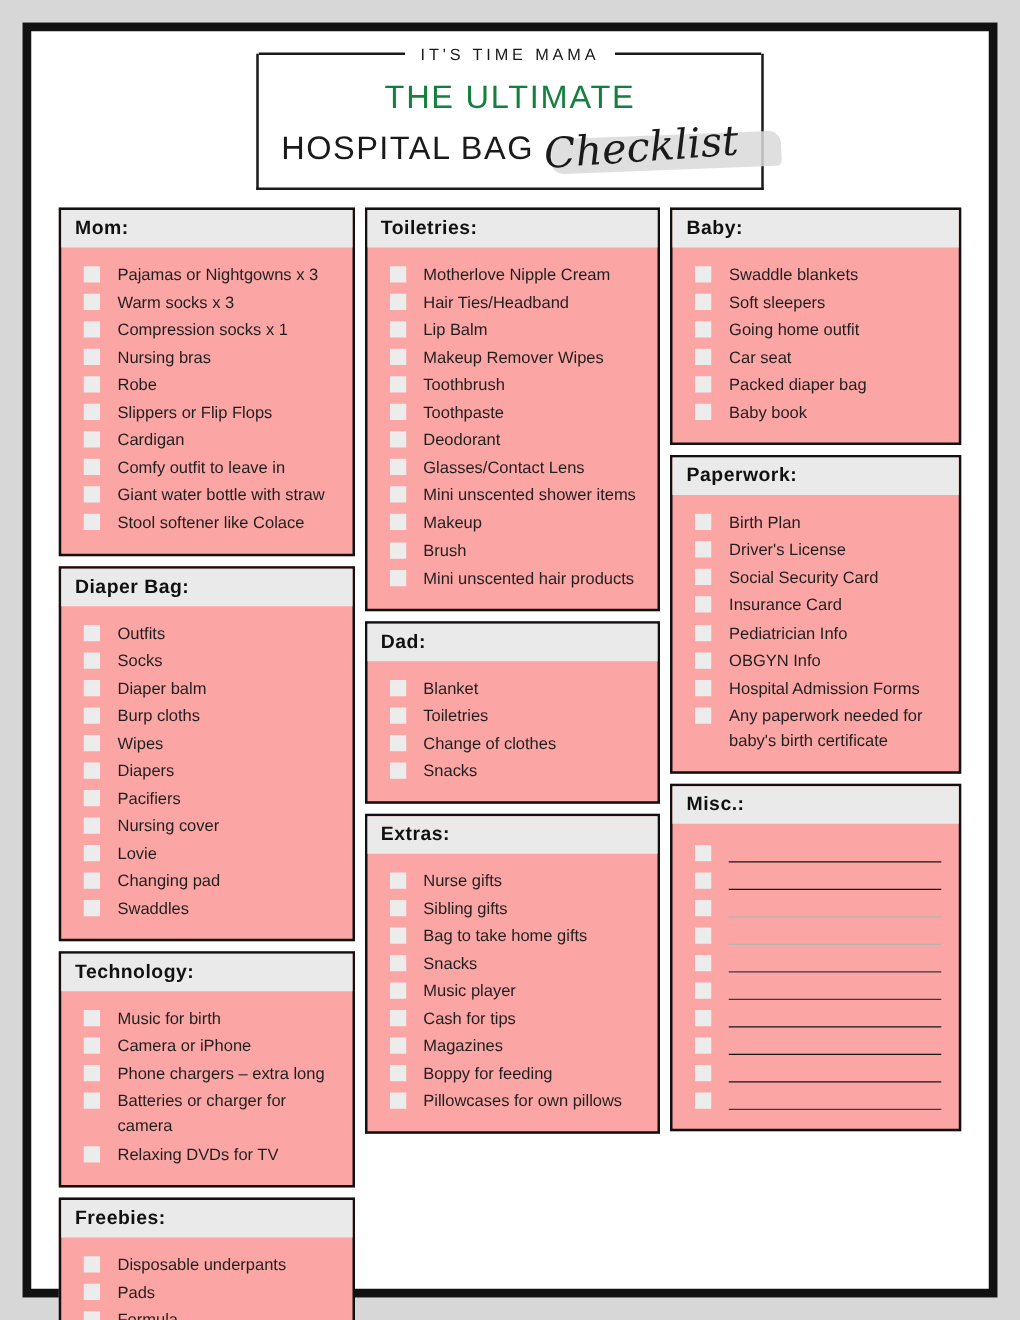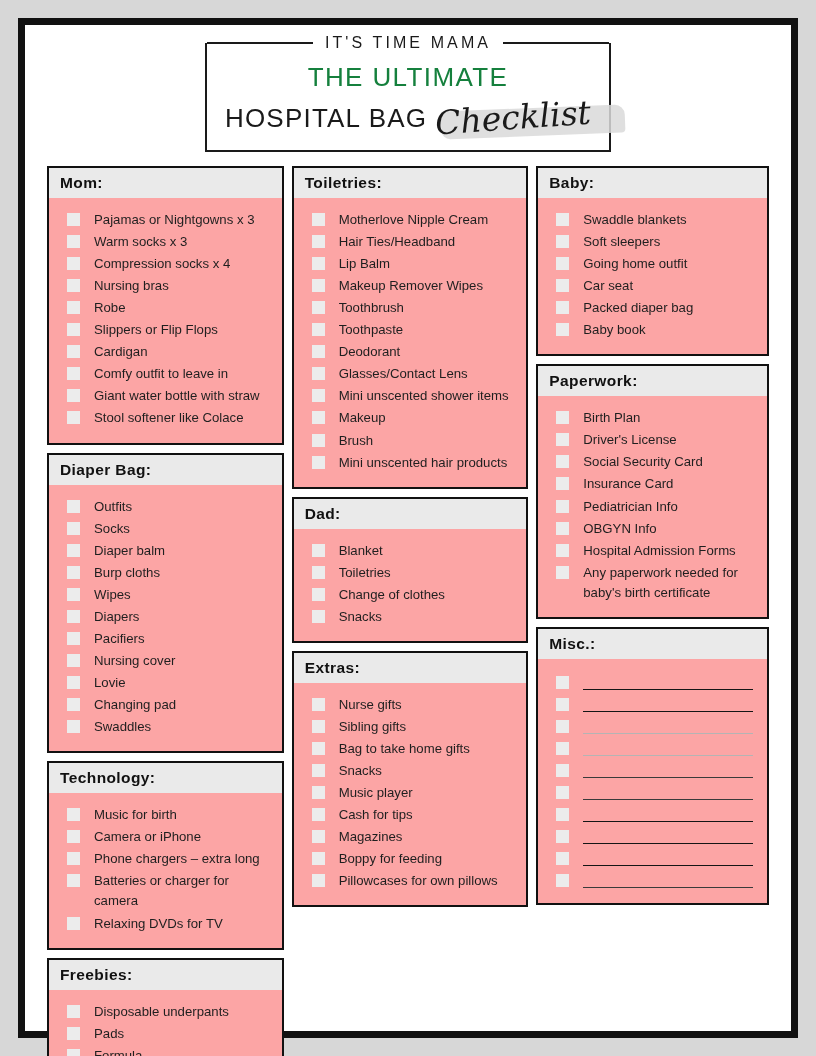--- a/index.html
+++ b/index.html
@@ -53,21 +53,21 @@
     align-items: center;
     justify-content: center;
     overflow: visible;
   }
   .eyebrow-line {
     height: 0;
     border-top: 2px solid #1a1a1a;
     flex: 1 1 auto;
   }
   .eyebrow-text {
-    font-size: 16px;
+    font-size: 13px;
     letter-spacing: 3.1px;
     color: #1a1a1a;
     white-space: nowrap;
     padding: 0 12px;
     background: #ffffff;
     line-height: 1;
   }
   .title-line1 {
     text-align: center;
     font-size: 26px;
@@ -213,21 +213,21 @@
               <div class="chk-row">
                 <span class="chk-box"></span>
                 <span class="chk-label">Pajamas or Nightgowns x 3</span>
               </div>
               <div class="chk-row">
                 <span class="chk-box"></span>
                 <span class="chk-label">Warm socks x 3</span>
               </div>
               <div class="chk-row">
                 <span class="chk-box"></span>
-                <span class="chk-label">Compression socks x 4</span>
+                <span class="chk-label">Compression socks x 1</span>
               </div>
               <div class="chk-row">
                 <span class="chk-box"></span>
                 <span class="chk-label">Nursing bras</span>
               </div>
               <div class="chk-row">
                 <span class="chk-box"></span>
                 <span class="chk-label">Robe</span>
               </div>
               <div class="chk-row">

